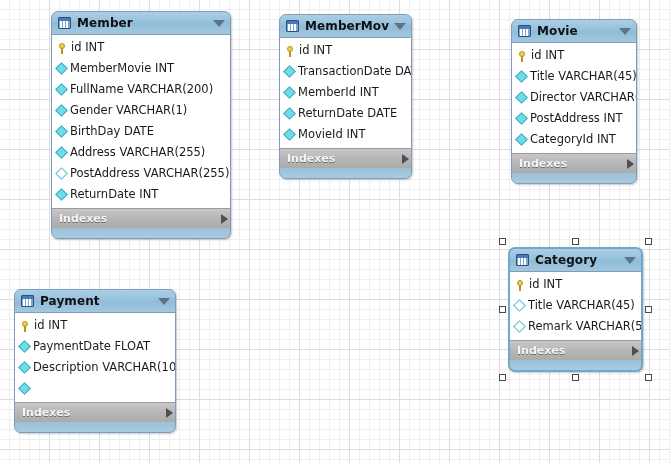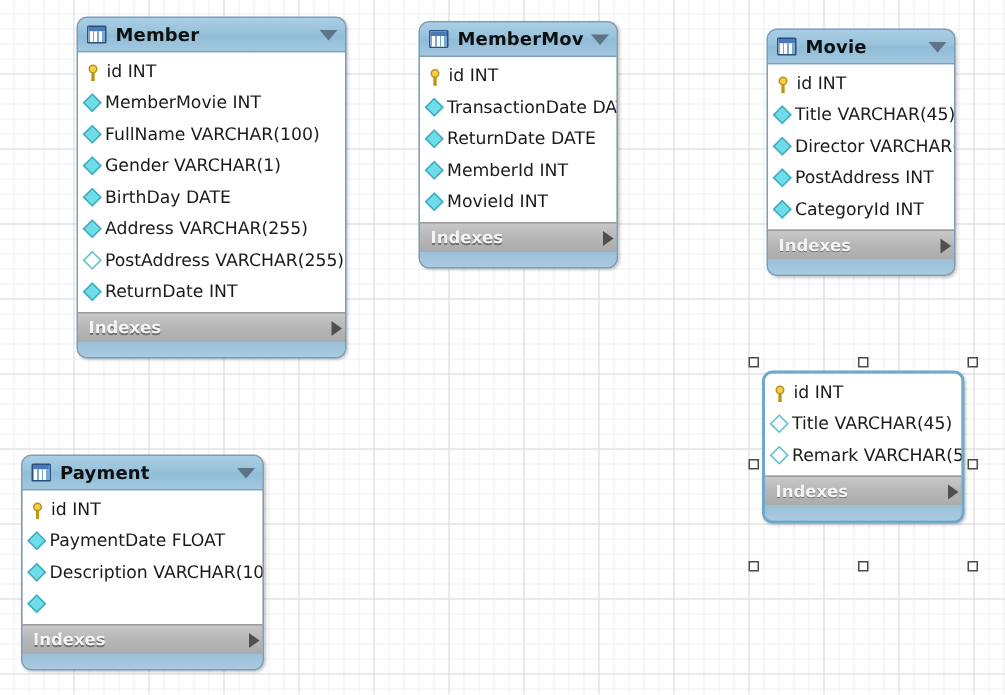--- a/index.html
+++ b/index.html
@@ -226,21 +226,21 @@
         <div class="col">
           <span class="ico-key"></span>
           <span class="col-label">id INT</span>
         </div>
         <div class="col">
           <span class="ico-dia"></span>
           <span class="col-label">MemberMovie INT</span>
         </div>
         <div class="col">
           <span class="ico-dia"></span>
-          <span class="col-label">FullName VARCHAR(100)</span>
+          <span class="col-label">FullName VARCHAR(200)</span>
         </div>
         <div class="col">
           <span class="ico-dia"></span>
           <span class="col-label">Gender VARCHAR(1)</span>
         </div>
         <div class="col">
           <span class="ico-dia"></span>
           <span class="col-label">BirthDay DATE</span>
         </div>
         <div class="col">
@@ -272,25 +272,25 @@
         <div class="col">
           <span class="ico-key"></span>
           <span class="col-label">id INT</span>
         </div>
         <div class="col">
           <span class="ico-dia"></span>
           <span class="col-label">TransactionDate DATE</span>
         </div>
         <div class="col">
           <span class="ico-dia"></span>
+          <span class="col-label">MemberId INT</span>
+        </div>
+        <div class="col">
+          <span class="ico-dia"></span>
           <span class="col-label">ReturnDate DATE</span>
-        </div>
-        <div class="col">
-          <span class="ico-dia"></span>
-          <span class="col-label">MemberId INT</span>
         </div>
         <div class="col">
           <span class="ico-dia"></span>
           <span class="col-label">MovieId INT</span>
         </div>
       </div>
       <div class="tbl-idx">
         <span class="tbl-idx-label">Indexes</span>
         <span class="tbl-idx-arrow"></span>
       </div>
@@ -324,20 +324,25 @@
           <span class="col-label">CategoryId INT</span>
         </div>
       </div>
       <div class="tbl-idx">
         <span class="tbl-idx-label">Indexes</span>
         <span class="tbl-idx-arrow"></span>
       </div>
       <div class="tbl-foot"></div>
     </div>
     <div class="tbl selected" style="left: 508px; top: 247px; width: 135px;">
+      <div class="tbl-head">
+        <span class="tbl-icon"></span>
+        <span class="tbl-title">Category</span>
+        <span class="tbl-caret"></span>
+      </div>
       <div class="tbl-cols">
         <div class="col">
           <span class="ico-key"></span>
           <span class="col-label">id INT</span>
         </div>
         <div class="col">
           <span class="ico-dia hollow"></span>
           <span class="col-label">Title VARCHAR(45)</span>
         </div>
         <div class="col">
@@ -354,21 +359,21 @@
     <div class="sel-handles" style="left: 499px; top: 238px; width: 153px; height: 143px;">
       <div class="handle" style="left: 0px; top: 0px;"></div>
       <div class="handle" style="left: 73px; top: 0px;"></div>
       <div class="handle" style="left: 146px; top: 0px;"></div>
       <div class="handle" style="left: 0px; top: 68px;"></div>
       <div class="handle" style="left: 146px; top: 68px;"></div>
       <div class="handle" style="left: 0px; top: 136px;"></div>
       <div class="handle" style="left: 73px; top: 136px;"></div>
       <div class="handle" style="left: 146px; top: 136px;"></div>
     </div>
-    <div class="tbl" style="left: 14px; top: 303px; width: 162px;">
+    <div class="tbl" style="left: 14px; top: 289px; width: 162px;">
       <div class="tbl-head">
         <span class="tbl-icon"></span>
         <span class="tbl-title">Payment</span>
         <span class="tbl-caret"></span>
       </div>
       <div class="tbl-cols">
         <div class="col">
           <span class="ico-key"></span>
           <span class="col-label">id INT</span>
         </div>

